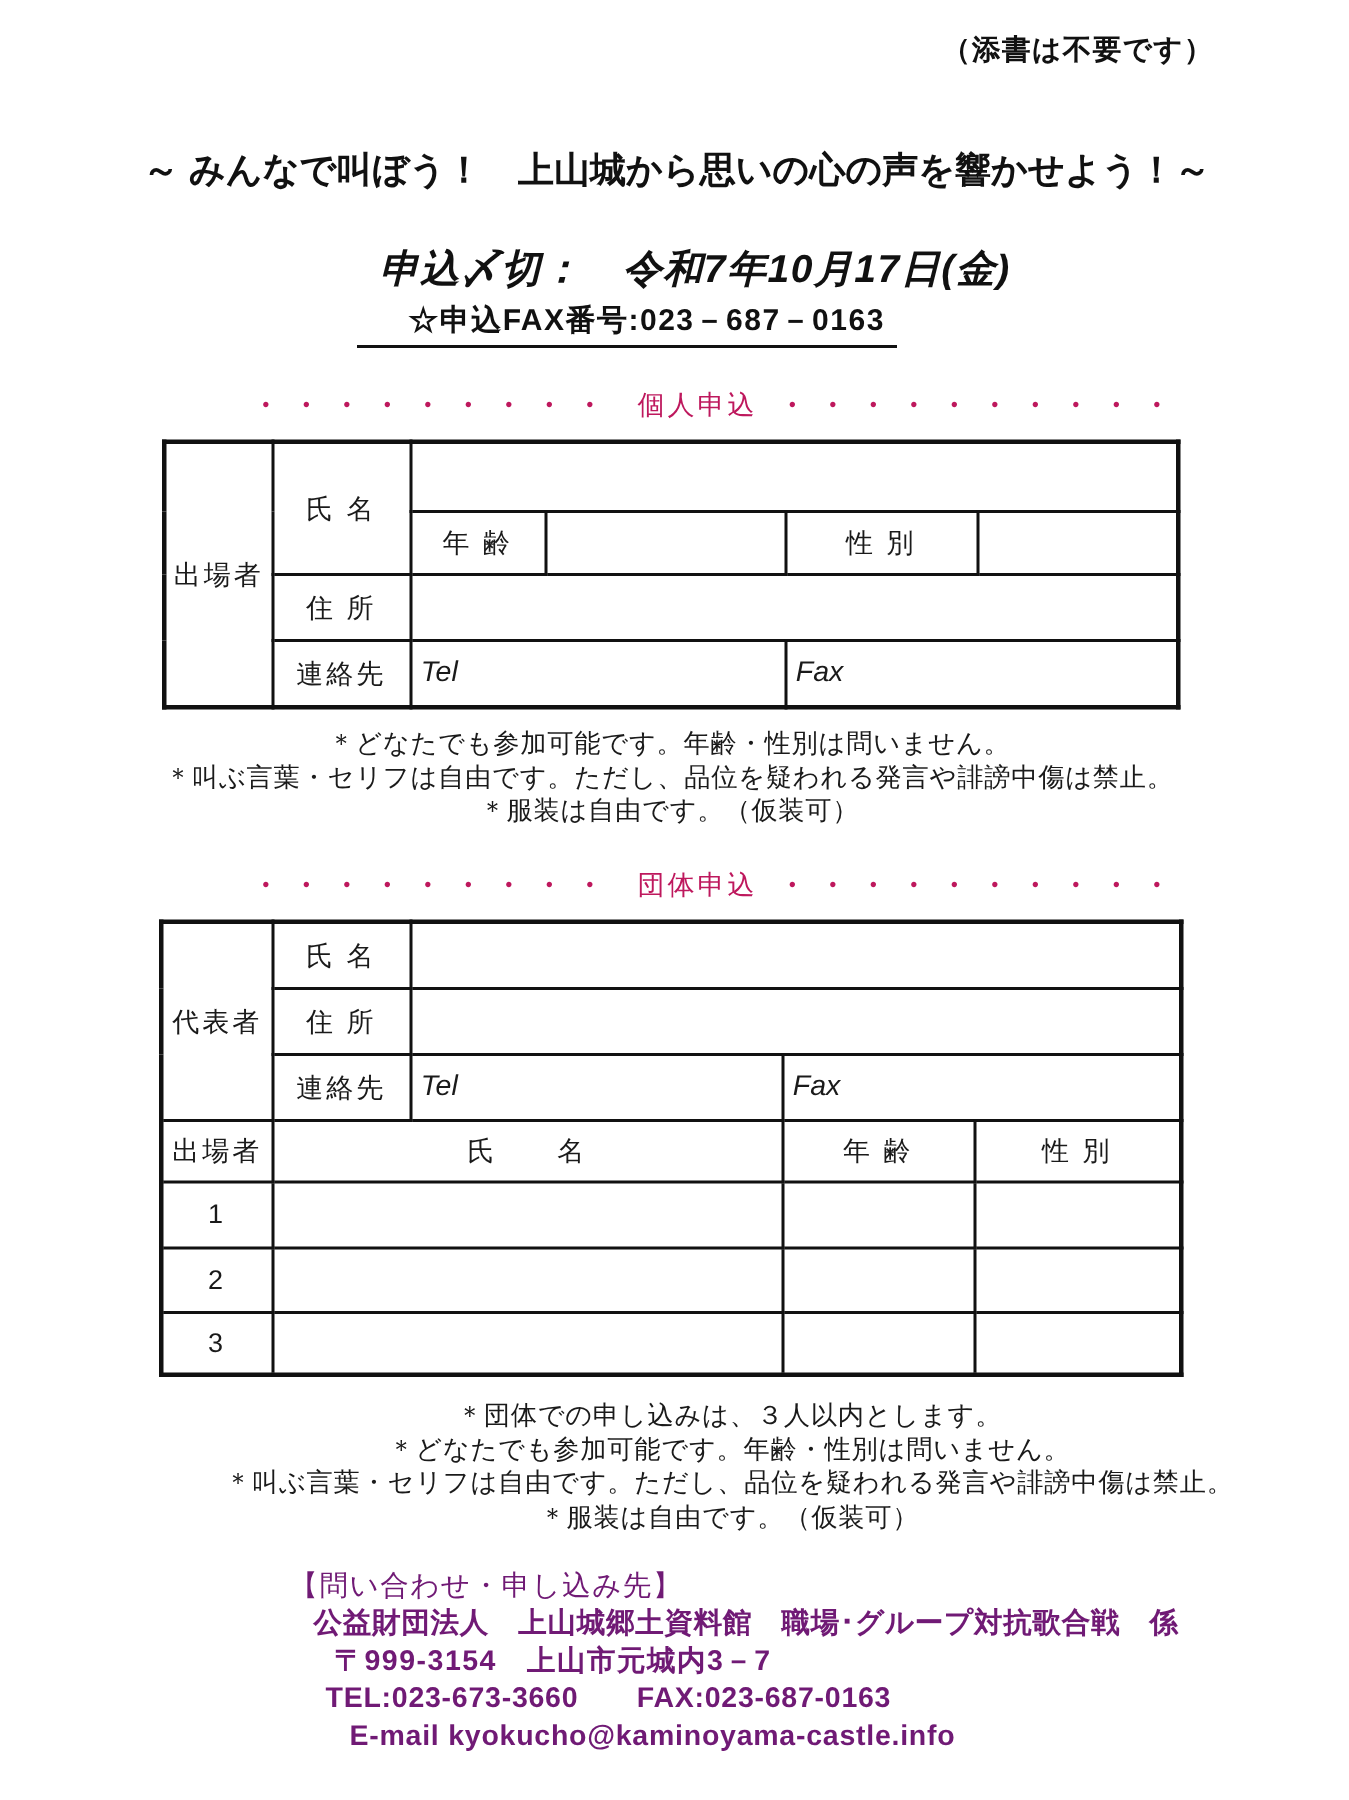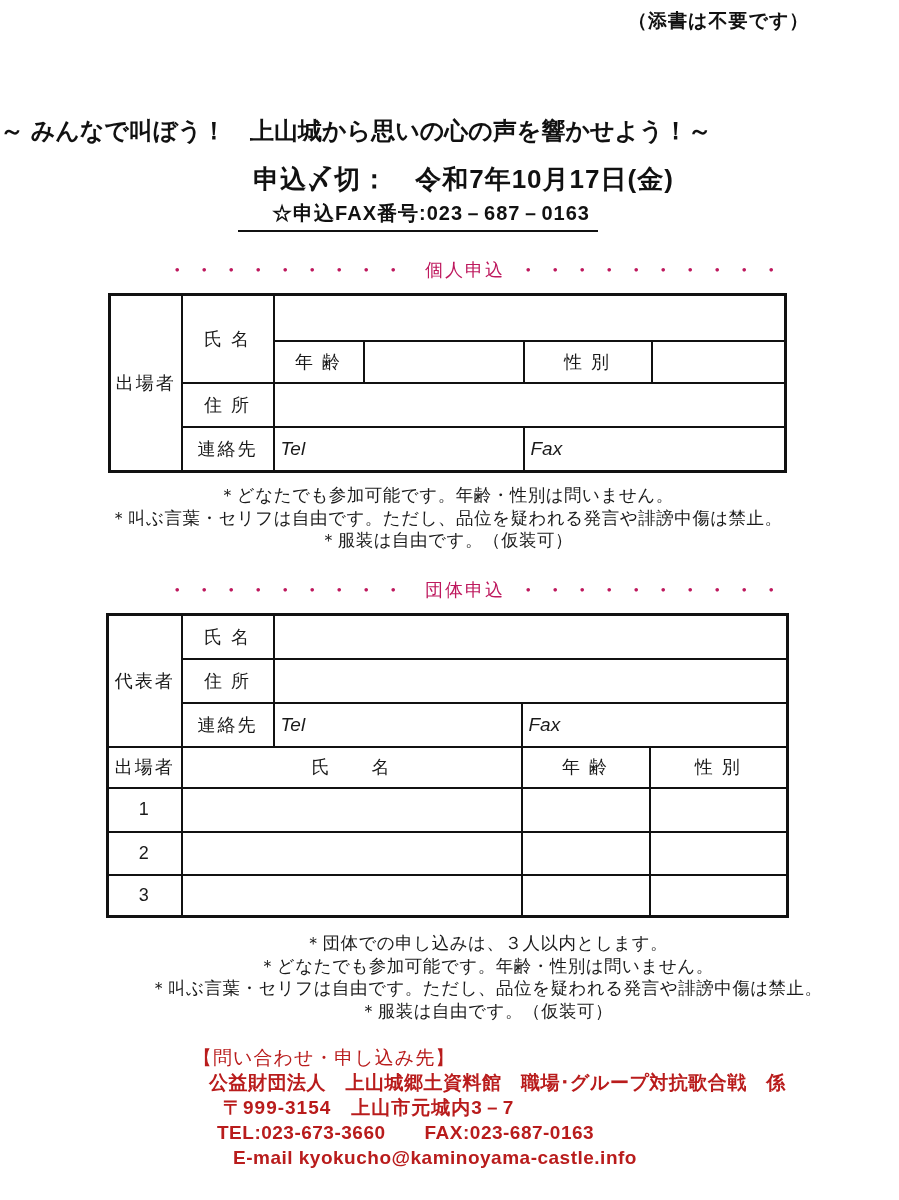--- a/index.html
+++ b/index.html
@@ -7,36 +7,36 @@
     position:relative;
     width:899px;height:1200px;
     background:#ffffff;
     color:#111111;
     font-family:"Liberation Sans", sans-serif;
     overflow:hidden;
   }
   .abs{position:absolute;}
 
   .top-note{
-    top:8px;left:628px;
+    top:20px;left:628px;
     font-size:19px;font-weight:bold;letter-spacing:1px;
     white-space:nowrap;
   }
   .title{
     top:60px;left:0;width:899px;text-align:center;
     font-size:26px;font-weight:bold;letter-spacing:1px;white-space:nowrap;
   }
   .subtitle{
-    top:115px;left:0;width:807px;text-align:left;
+    top:97px;left:0;width:807px;text-align:right;
     font-size:24px;font-weight:bold;white-space:nowrap;
   }
   .deadline{
     top:162px;left:0;width:899px;text-align:center;padding-left:28px;
     box-sizing:border-box;
-    font-size:26px;font-weight:bold;letter-spacing:1px;white-space:nowrap;
+    font-size:26px;font-weight:bold;letter-spacing:1px;white-space:nowrap;font-style:italic;
   }
   .faxline-wrap{
     top:200px;left:0;width:836px;text-align:center;
   }
   .faxline{
     display:inline-block;
     font-size:20px;font-weight:bold;letter-spacing:1px;
     border-bottom:2px solid #111;
     padding:0 8px 3px 34px;
     white-space:nowrap;
@@ -78,21 +78,21 @@
     left:110px;
     font-size:17.5px;line-height:22.5px;color:#1a1a1a;
     white-space:nowrap;letter-spacing:0.5px;
   }
   .notes1{top:484px;}
   .notes2{top:932px;margin-left:40px;}
   .notes div{margin:0;text-align:center;}
 
   .footer{
     top:1045px;left:193px;
-    font-size:19px;color:#b91c1c;white-space:nowrap;line-height:25px;
+    font-size:19px;color:#701a75;white-space:nowrap;line-height:25px;
   }
   .footer .f-head{font-weight:normal;letter-spacing:1px;}
   .footer .f-org{font-weight:bold;margin-left:16px;letter-spacing:0.5px;}
   .footer .f-addr{font-weight:bold;margin-left:30px;letter-spacing:1px;}
   .footer .f-tel{font-weight:bold;margin-left:24px;letter-spacing:0.5px;}
   .footer .f-mail{font-weight:bold;margin-left:40px;letter-spacing:0.5px;}
 </style>
 </head>
 <body>
 

